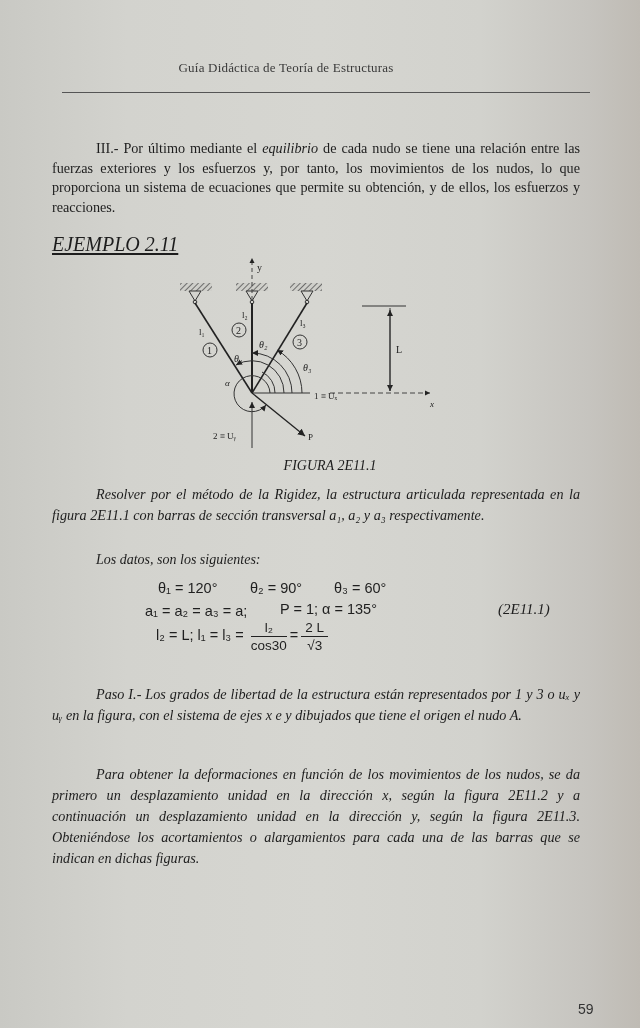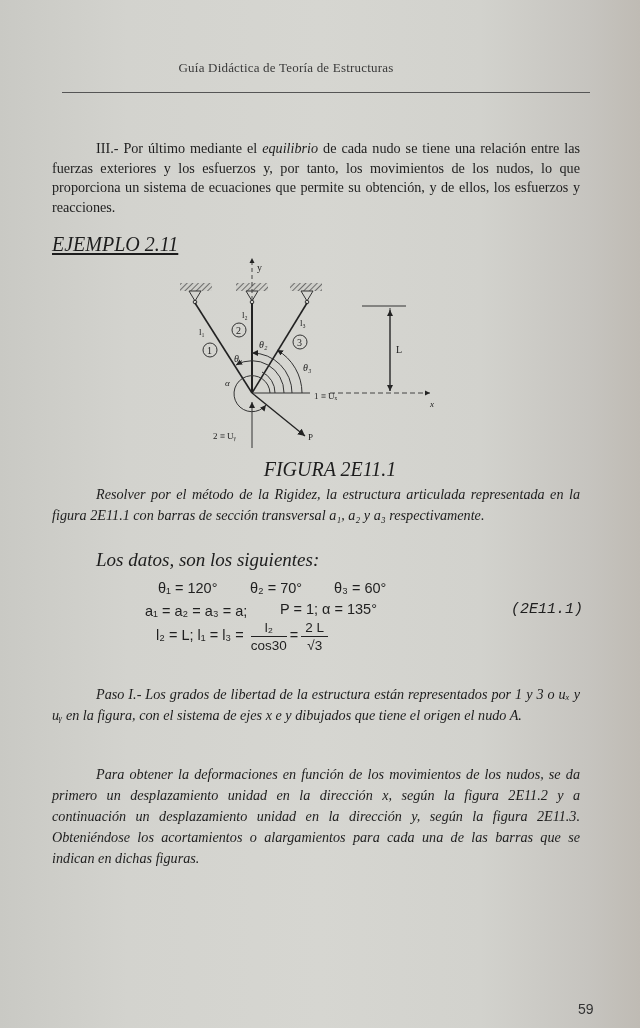--- a/index.html
+++ b/index.html
@@ -26,30 +26,30 @@
   .para p { margin:0; }
   .italic { font-style:italic; }
   .p1 { top:139px; }
   .example {
     position:absolute; left:52px; top:233px; font-size:20px; font-style:italic;
     text-decoration:underline; text-underline-offset:2px;
   }
   .figure { position:absolute; left:0; top:0; width:640px; height:470px; pointer-events:none; }
   .fig-caption {
     position:absolute; left:0; width:640px; top:458px; text-align:center;
-    font-size:20px; font-style:italic; padding-left:20px; box-sizing:border-box;
+    font-size:14px; font-style:italic; padding-left:20px; box-sizing:border-box;
   }
   .p2 { top:484px; font-style:italic; font-size:14.2px; line-height:21px; }
-  .p3 { top:550px; font-style:italic; font-size:19px; }
+  .p3 { top:550px; font-style:italic; font-size:14px; }
   .equations {
     position:absolute; left:0; top:578px; width:512px; height:100px;
     font-family:"Liberation Sans","DejaVu Sans",sans-serif; font-size:14.5px; color:#1f1f1f;
   }
   .eq { position:absolute; white-space:nowrap; }
-  .eq-num { position:absolute; left:511px; top:23px; font-family:Liberation Mono, monospace; font-style:italic; font-size:15px; }
+  .eq-num { position:absolute; left:498px; top:23px; font-family:Liberation Serif, serif; font-style:italic; font-size:15px; }
   .frac { display:inline-block; vertical-align:middle; text-align:center; margin:0 3px; }
   .frac .num { display:block; border-bottom:1px solid #222; padding:0 4px 1px; font-size:13.5px; }
   .frac .den { display:block; padding-top:1px; font-size:13.5px; }
   .p4 { top:684px; font-style:italic; font-size:14.2px; line-height:21px; }
   .p5 { top:764px; font-style:italic; font-size:14.2px; line-height:21px; }
   .page-number {
     position:absolute; left:578px; top:1001px; font-size:14px; color:#333;
     font-family:"Liberation Sans","DejaVu Sans",sans-serif;
   }
 </style>
@@ -146,21 +146,21 @@
 <div class="para p2">
   <p><span class="indent"></span><span>Resolver por el método de la Rigidez, la estructura articulada representada en la figura 2E11.1 con barras de sección transversal a₁, a₂ y a₃ respectivamente.</span></p>
 </div>
 
 <div class="para p3">
   <p><span class="indent"></span><span>Los datos, son los siguientes:</span></p>
 </div>
 
 <div class="equations">
   <span class="eq" style="left:158px; top:2px;">θ₁ = 120°</span>
-  <span class="eq" style="left:250px; top:2px;">θ₂ = 70°</span>
+  <span class="eq" style="left:250px; top:2px;">θ₂ = 90°</span>
   <span class="eq" style="left:334px; top:2px;text-align:center;">θ₃ = 60°</span>
   <span class="eq" style="left:145px; top:25px;">a₁ = a₂ = a₃ = a;</span>
   <span class="eq" style="left:280px; top:23px;">P = 1;  α = 135°</span>
   <span class="eq" style="left:156px; top:42px;">
     <span>l₂ = L;  l₁ = l₃ =</span>
     <span class="frac"><span class="num">l₂</span><span class="den">cos30</span></span>=<span class="frac"><span class="num">2 L</span><span class="den">√3</span></span>
   </span>
   <span class="eq-num">(2E11.1)</span>
 </div>
 

